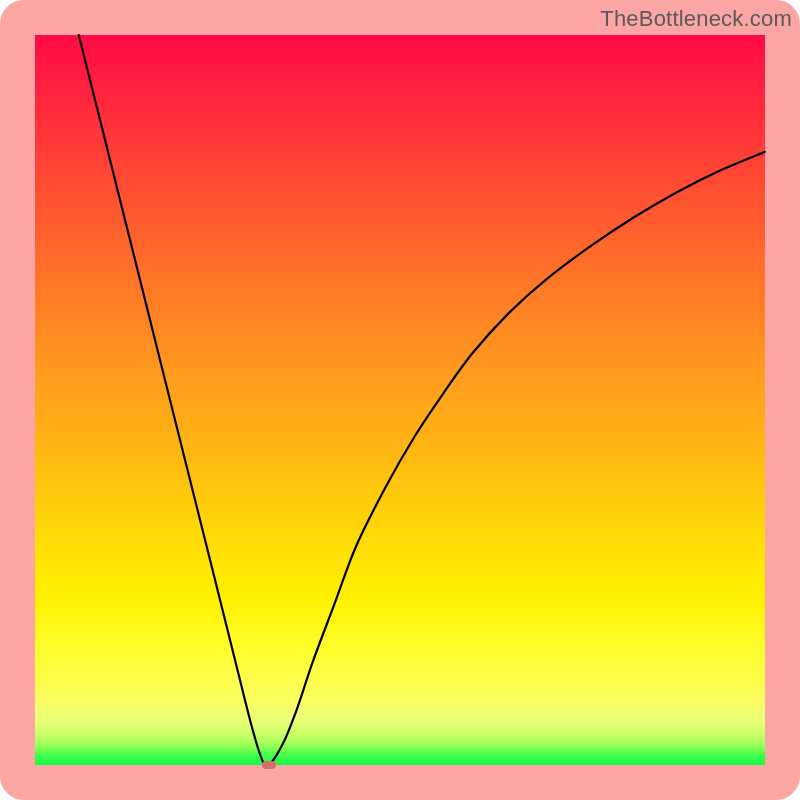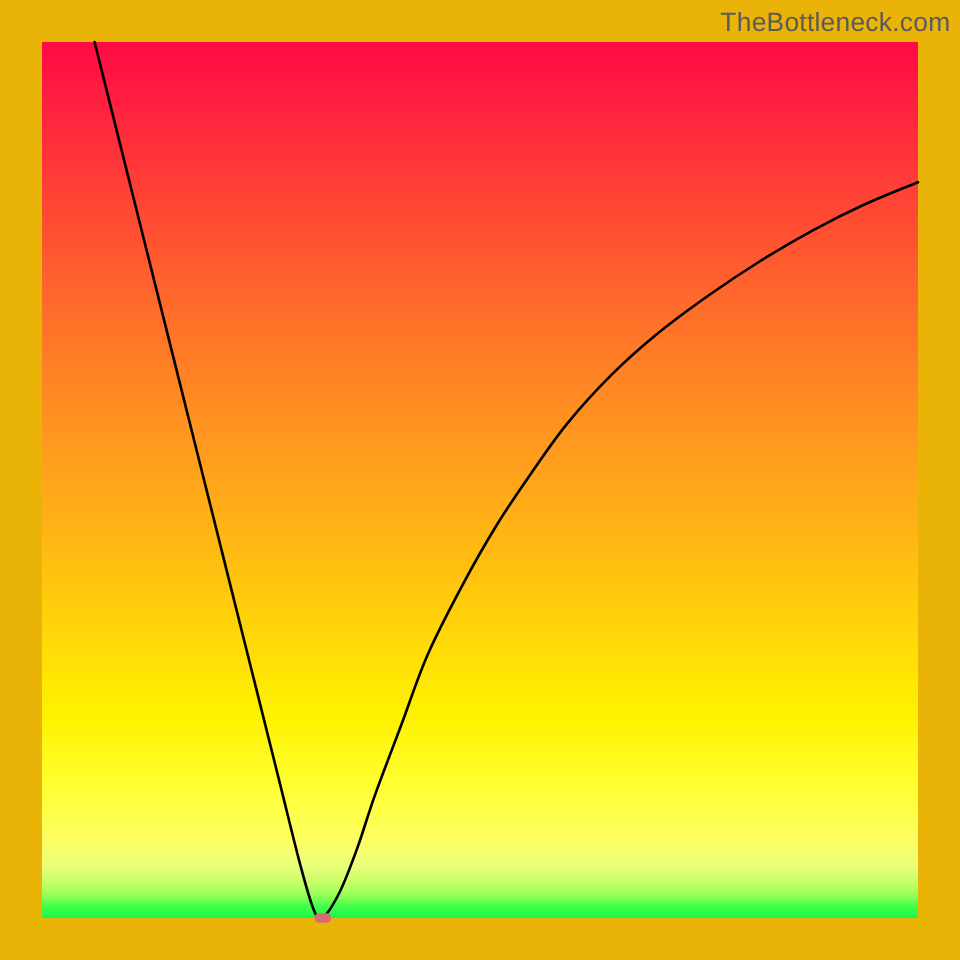--- a/index.html
+++ b/index.html
@@ -7,21 +7,22 @@
     padding: 0;
     width: 800px;
     height: 800px;
     overflow: hidden;
     font-family: Arial, Helvetica, sans-serif;
   }
   .container {
     position: relative;
     width: 800px;
     height: 800px;
-    background: #eab308;
+    background: #fca5a5;
+    border-radius: 24px;
   }
   .plot-area {
     position: absolute;
     left: 35px;
     top: 35px;
     width: 730px;
     height: 730px;
     
     background: linear-gradient(
       to bottom,

